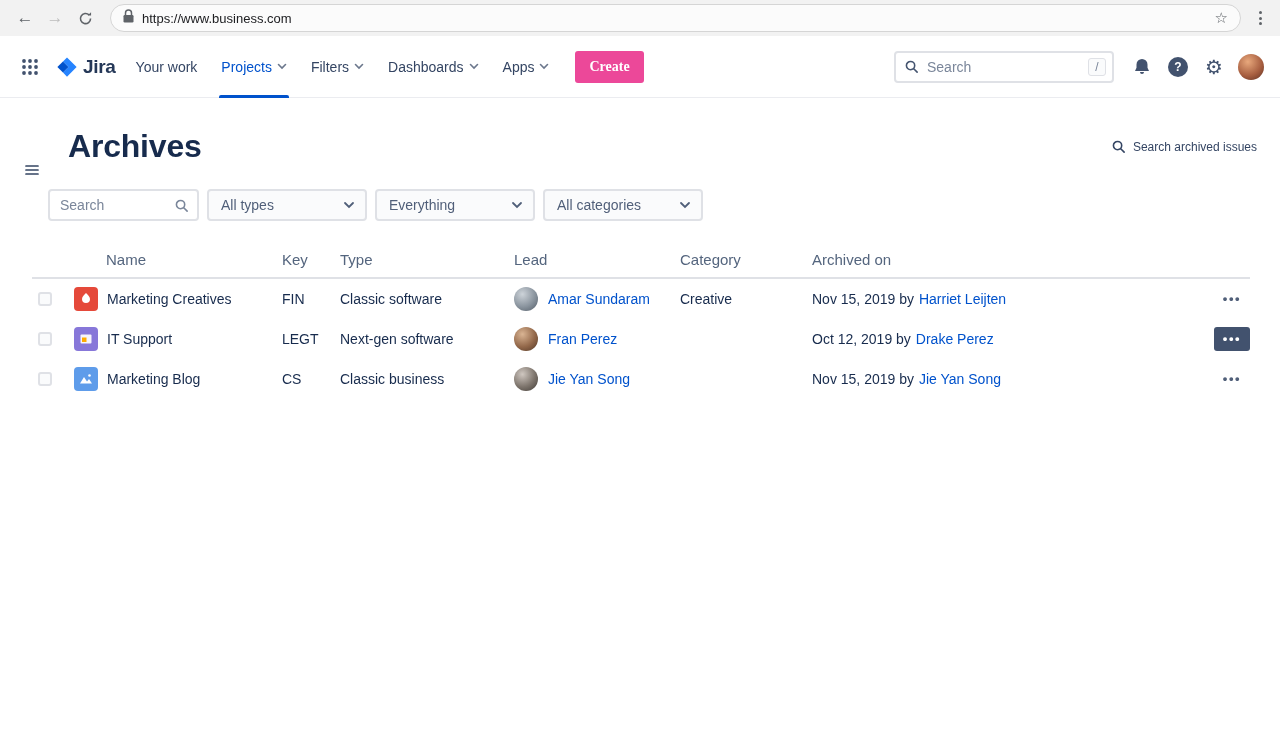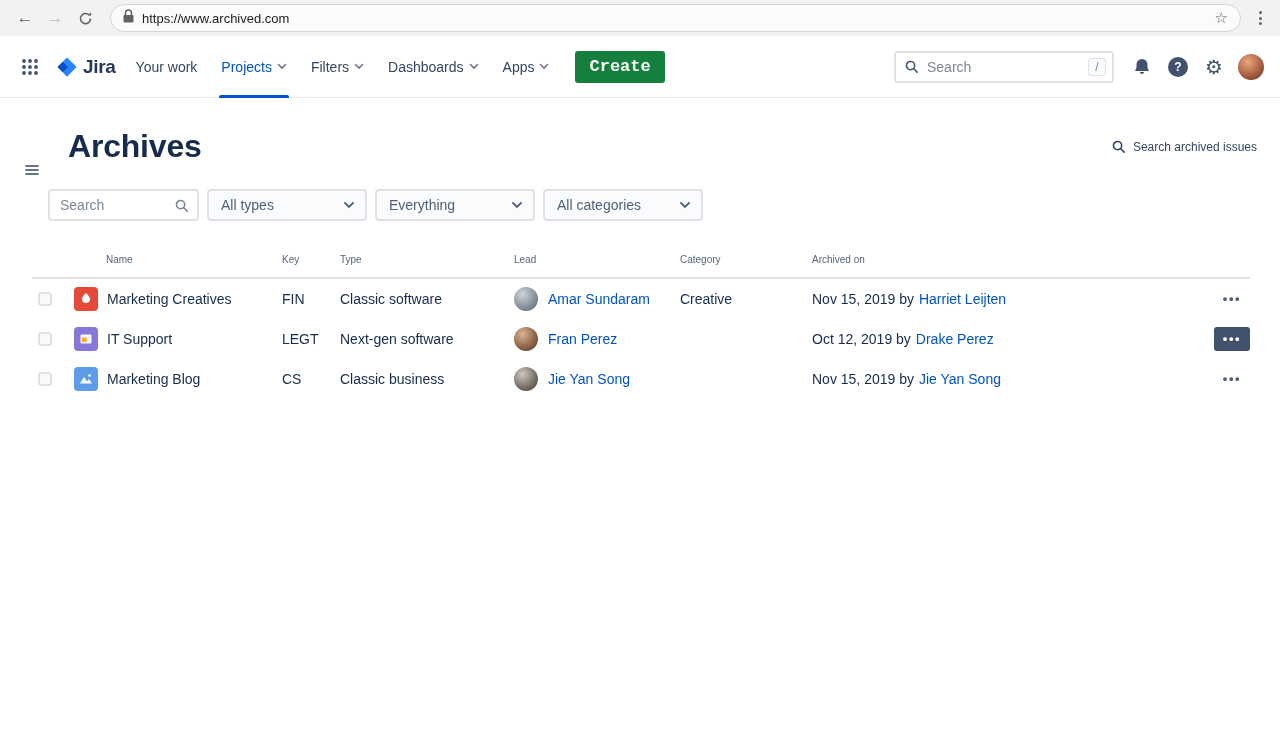--- a/index.html
+++ b/index.html
@@ -40,22 +40,22 @@
              border-radius:3px; cursor:pointer; flex:0 0 auto; }
   .logo { display:flex; align-items:center; gap:5px; margin:0 8px 0 10px; cursor:pointer; }
   .logotext { font-size:19px; font-weight:600; color:#253858; letter-spacing:-0.3px; }
   .jmenu { display:flex; align-items:stretch; height:62px; }
   .jitem { display:flex; align-items:center; gap:5px; padding:0 12px; font-size:14px; font-weight:500;
            color:#344563; position:relative; cursor:pointer; text-decoration:none; }
   .jitem .caret { color:#6B778C; display:flex; }
   .jitem.active { color:#0052CC; }
   .jitem.active::after { content:""; position:absolute; left:10px; right:10px; bottom:0; height:3px;
            background:#0052CC; border-radius:2px 2px 0 0; }
-  .create { margin-left:14px; height:32px; padding:0 14px; background:#15803d; color:#fff; border:none;
-            border-radius:3px; font-size:17px; font-weight:600; font-family:Liberation Mono, monospace; cursor:pointer; }
+  .create { margin-left:14px; height:32px; padding:0 14px; background:#ec4899; color:#fff; border:none;
+            border-radius:3px; font-size:14px; font-weight:600; font-family:Liberation Serif, serif; cursor:pointer; }
   .spacer { flex:1; }
   .sbox { width:220px; height:32px; border:2px solid #DFE1E6; border-radius:4px; background:#fff;
           display:flex; align-items:center; gap:6px; padding:0 6px 0 8px; margin-right:12px; }
   .sbox input { border:none; outline:none; flex:1; min-width:0; font-family:inherit; font-size:14px;
           color:#172B4D; background:transparent; }
   .sbox input::placeholder { color:#7A869A; }
   .slash { width:18px; height:18px; border:1px solid #DFE1E6; border-radius:3px; background:#FAFBFC;
            font-size:12px; color:#7A869A; display:flex; align-items:center; justify-content:center; }
   .navicons { display:flex; align-items:center; gap:4px; }
   .helpc { width:20px; height:20px; border-radius:50%; background:#42526E; color:#fff; font-size:12px;
@@ -79,21 +79,21 @@
              color:#172B4D; }
   .fsearch input::placeholder { color:#7A869A; }
   .fdrop { width:160px; height:32px; background:#FAFBFC; border:2px solid #DFE1E6; border-radius:4px;
            display:flex; align-items:center; justify-content:space-between; padding:0 10px 0 12px;
            font-size:14px; color:#505F79; cursor:pointer; }
   .fdrop .chev { display:flex; color:#505F79; }
 
   .tablewrap { margin:20px 30px 0 32px; }
   .thead, .trow { display:grid; grid-template-columns:42px 208px 58px 174px 166px 132px 1fr 56px;
                   align-items:center; }
-  .thead { height:38px; border-bottom:2px solid #DFE1E6; font-size:10px; color:#54657E; }
+  .thead { height:38px; border-bottom:2px solid #DFE1E6; font-size:15px; color:#54657E; }
   .thead .h-name { padding-left:32px; }
   .trow { height:40px; font-size:14px; color:#172B4D; }
   .c-check { padding-left:6px; display:flex; }
   .cb { width:14px; height:14px; border:2px solid #DFE1E6; border-radius:3px; background:#FAFBFC;
         cursor:pointer; }
   .c-name { display:flex; align-items:center; gap:9px; }
   .picon { width:24px; height:24px; border-radius:4px; display:flex; align-items:center;
            justify-content:center; flex:0 0 24px; }
   .pname { cursor:pointer; }
   .c-lead { display:flex; align-items:center; gap:10px; }
@@ -121,21 +121,21 @@
           <path d="M13.9 1.2v3.6h-3.6z" fill="#5F6368"></path>
         </svg>
     </span>
     <div class="addr">
       <span class="lock">
         <svg width="11" height="14" viewBox="0 0 11 14">
             <rect x="0.5" y="6" width="10" height="7.5" rx="1.2" fill="#5F6368"></rect>
             <path d="M2.5 6V4a3 3 0 0 1 6 0v2" fill="none" stroke="#5F6368" stroke-width="1.5"></path>
           </svg>
       </span>
-      <span class="url">https://www.archived.com</span>
+      <span class="url">https://www.business.com</span>
       <span class="star">☆</span>
     </div>
     <span class="kebab">
         <i></i>
         <i></i>
         <i></i>
       </span>
   </div>
 
   <div class="jnav">

